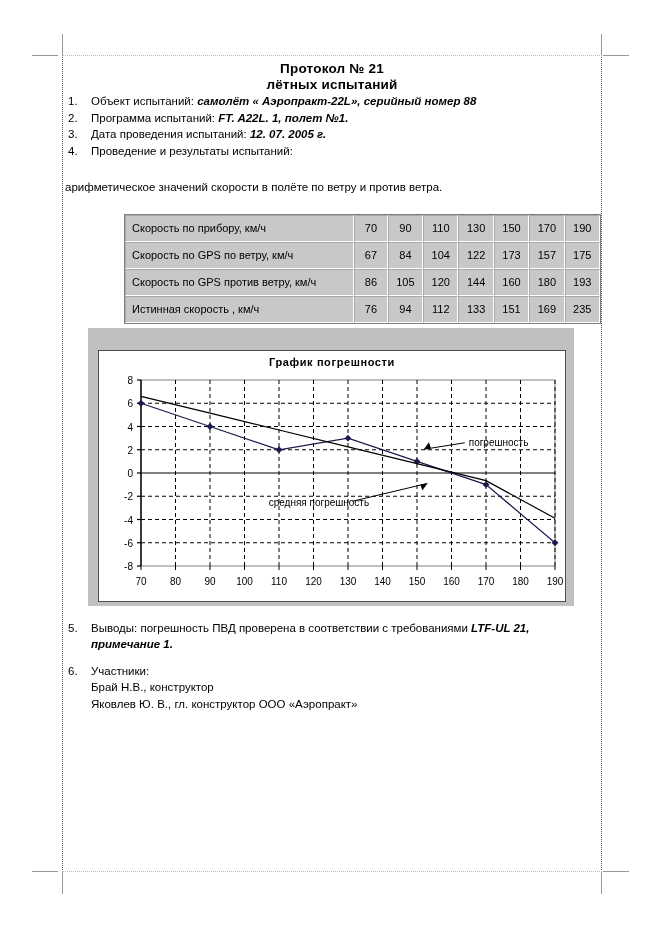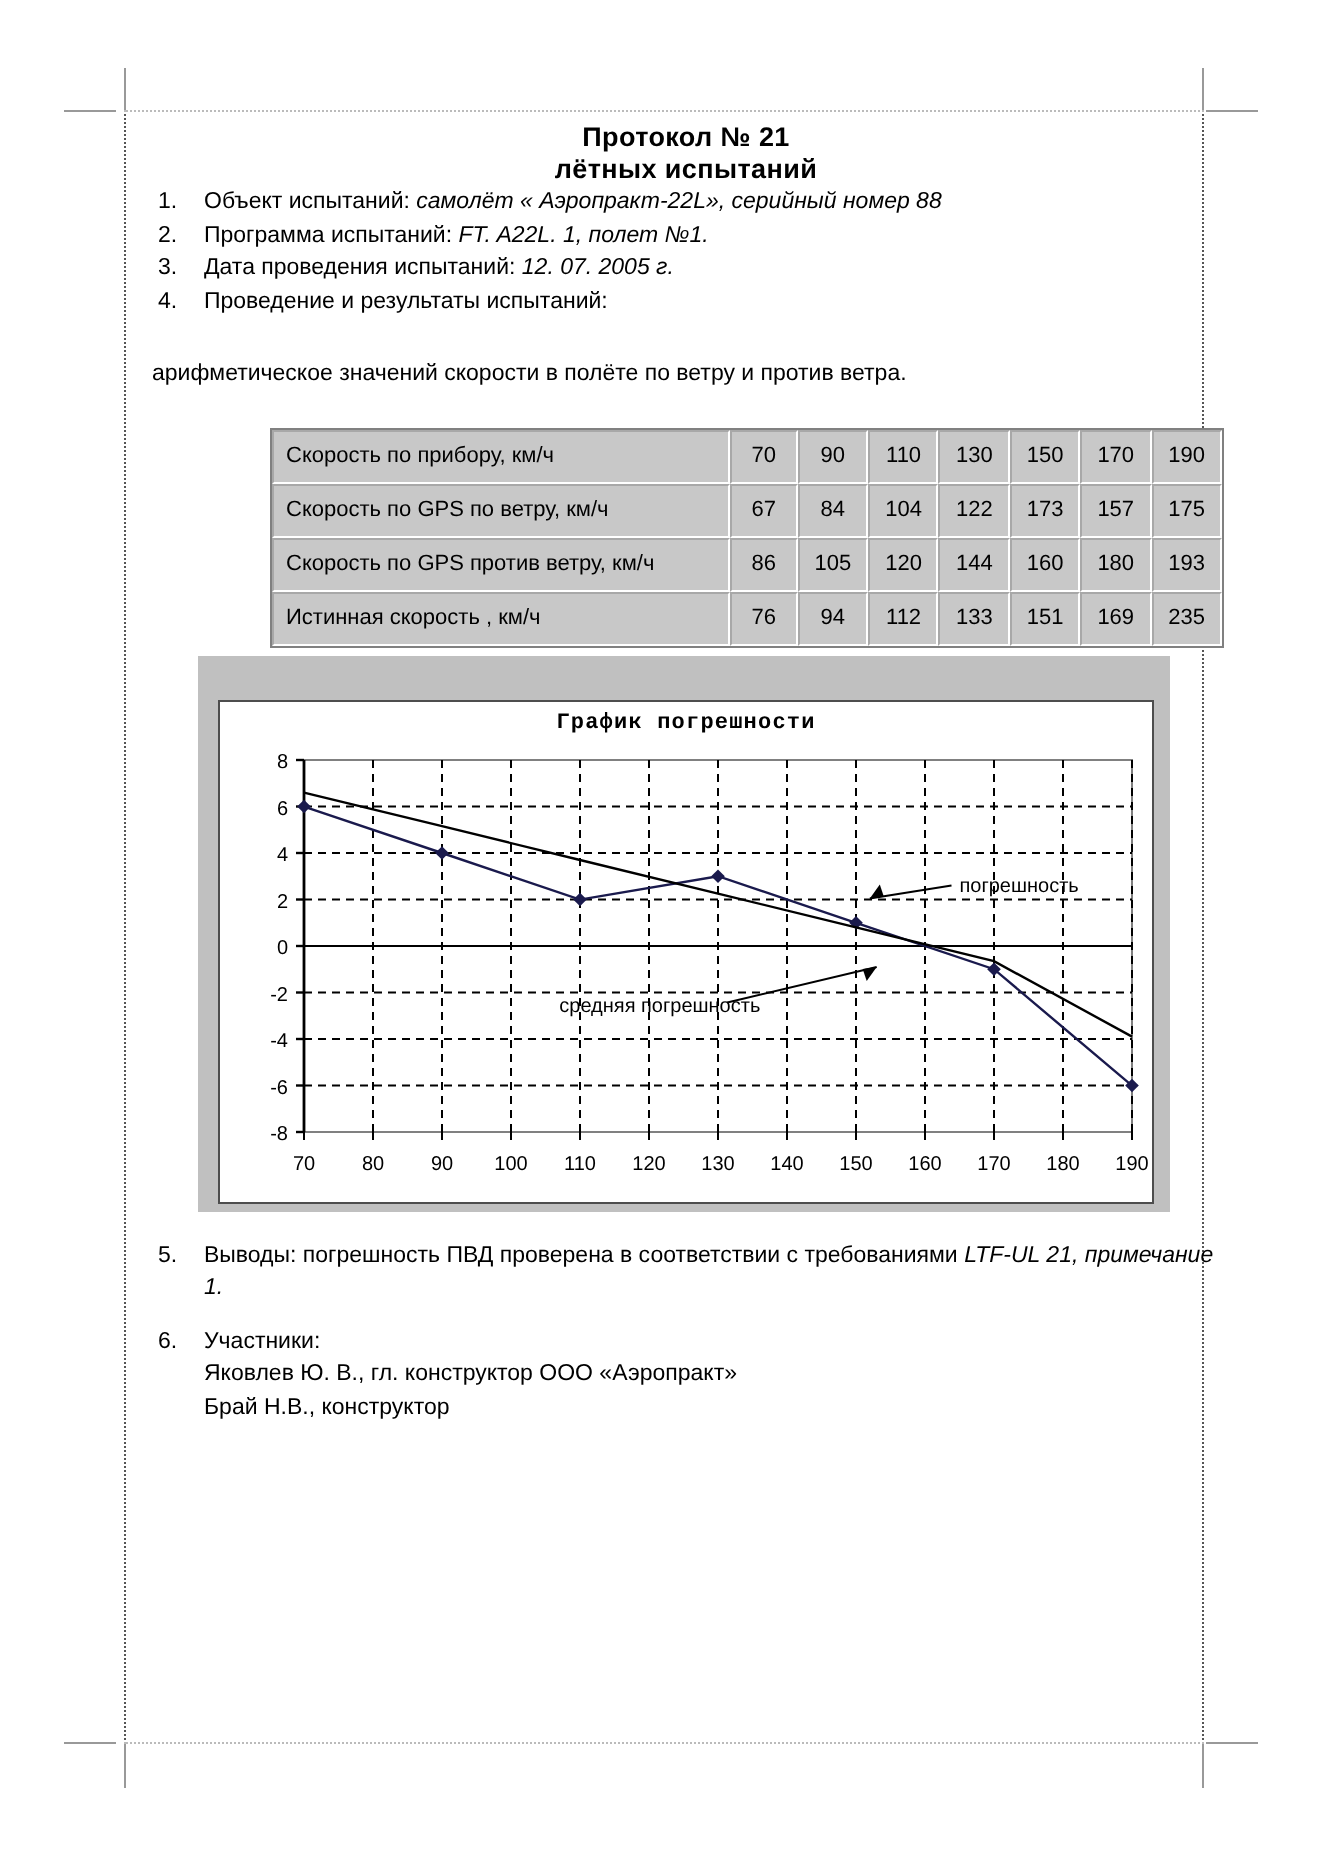--- a/index.html
+++ b/index.html
@@ -30,21 +30,21 @@
     border-left: 1px dotted #555555;
   }
   .guide-h {
     height: 0;
     border-top: 1px dotted #bbbbbb;
   }
 
   
   .page {
     position: absolute;
-    left: 74px;
+    left: 63px;
     top: 56px;
     width: 538px;
     height: 815px;
   }
 
   .doc-title {
     text-align: center;
     font-size: 13.5px;
     font-weight: bold;
     line-height: 16px;
@@ -62,21 +62,21 @@
     position: relative;
     font-size: 11.5px;
     line-height: 16.5px;
     padding-left: 28px;
   }
   ol.main-list > li .num {
     position: absolute;
     left: 5px;
     top: 0;
   }
-  .em { font-style: italic; }
+  .em { font-style: italic; font-weight: bold; }
 
   .list-block-1 { margin-top: 21px; }
 
   .intro-para {
     font-size: 11.5px;
     line-height: 16.5px;
     margin-top: 20px;
     margin-left: 2px;
   }
 
@@ -130,21 +130,20 @@
     position: relative;
     height: 250px;
   }
   .chart-title {
     text-align: center;
     font-size: 11px;
     font-weight: bold;
     letter-spacing: 0.6px;
     padding-top: 5px;
     height: 16px;
-    font-family: Liberation Mono, monospace;
   }
   .plot-svg { display: block; }
 
   
   .footer-block { margin-top: 14px; }
   .footer-block ol {
     list-style: none;
     margin: 0;
     padding: 0;
   }
@@ -345,17 +344,17 @@
       <li>
         <span class="num">5.</span><span>Выводы: погрешность ПВД проверена в соответствии с требованиями</span> <span class="em">LTF-UL 21, примечание 1.</span>
       </li>
     </ol>
     <div class="gap"></div>
     <ol>
       <li>
         <span class="num">6.</span><span>Участники:</span>
       </li>
     </ol>
+    <div class="sub-line">Брай Н.В., конструктор</div>
     <div class="sub-line">Яковлев Ю. В., гл. конструктор ООО «Аэропракт»</div>
-    <div class="sub-line">Брай Н.В., конструктор</div>
   </div>
 
 </div>
 
 </body></html>

